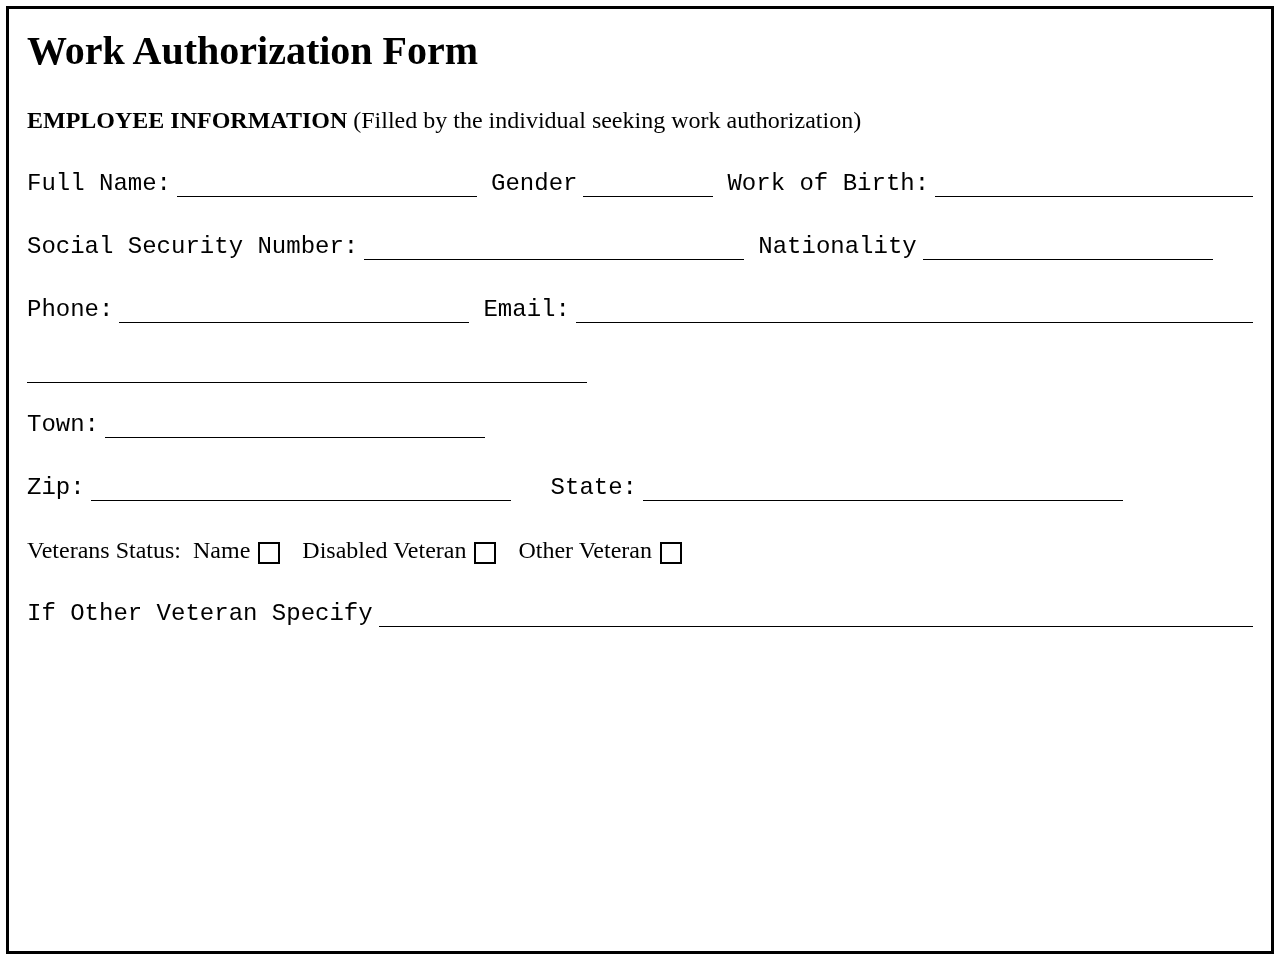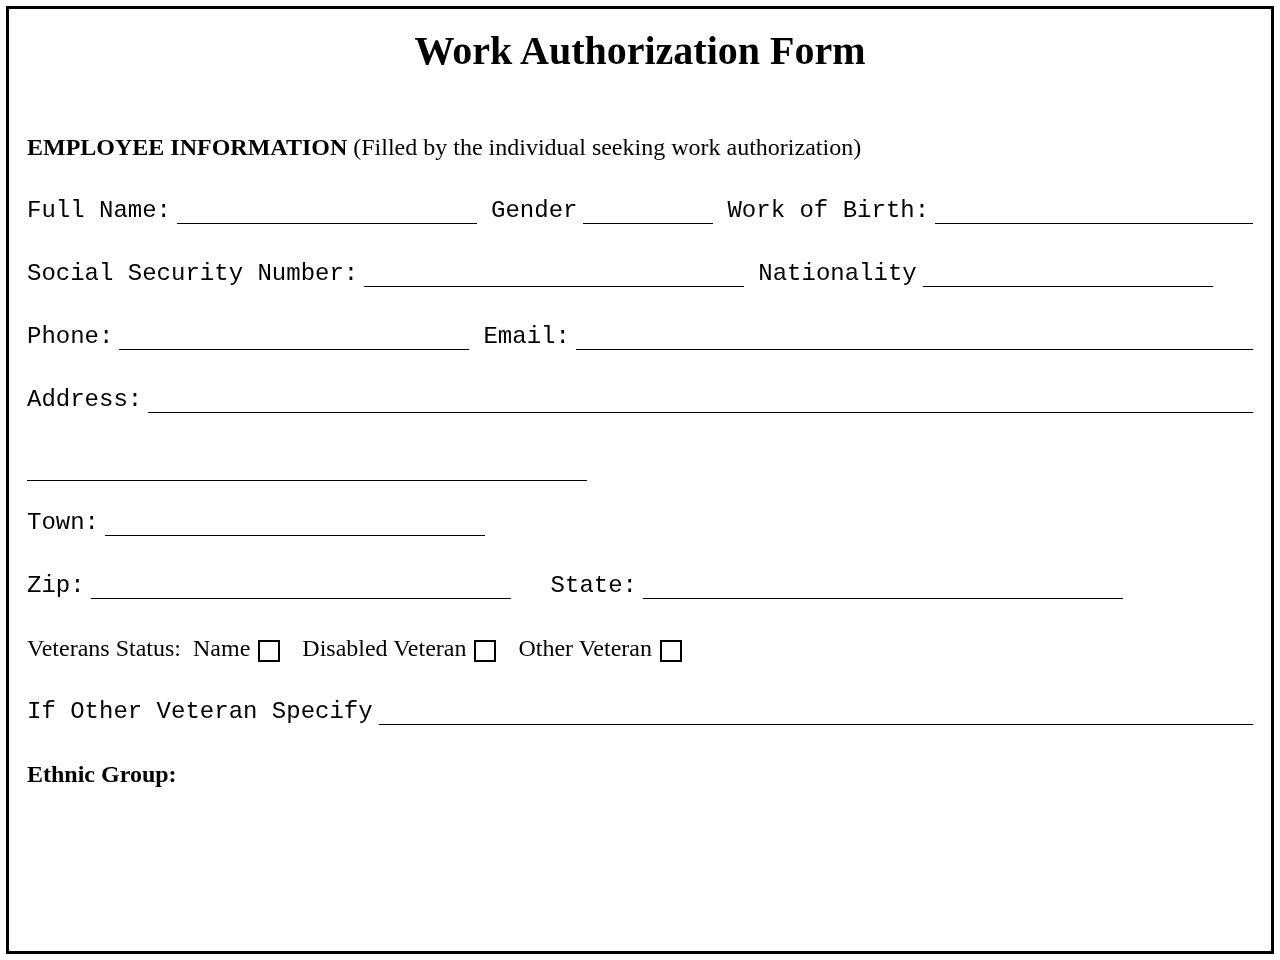--- a/index.html
+++ b/index.html
@@ -18,25 +18,25 @@
     }
     .page {
       border: 3px solid #000;
       width: 100%;
       height: 100%;
       padding: 18px 18px 18px 18px;
       position: relative;
       overflow: hidden;
     }
     h1.title {
-      text-align: center;
+      text-align: left;
       font-size: 40px;
       font-weight: bold;
       margin-top: 0px;
-      margin-bottom: 60px;
+      margin-bottom: 33px;
     }
     .section-header {
       margin-bottom: 36px;
     }
     .section-header .sh-bold {
       font-weight: bold;
     }
     .row {
       display: flex;
       align-items: flex-end;
@@ -115,24 +115,20 @@
   </div>
 
   <div class="row">
     <span class="label">Phone:</span>
     <span class="line" style="flex-basis:350px; flex-grow:0;"></span>
     <span class="gap"></span>
     <span class="label">Email:</span>
     <span class="line"></span>
   </div>
 
-  <div class="row" style="margin-bottom:44px;">
-    <span class="label">Address:</span>
-    <span class="line"></span>
-  </div>
 
   <div class="address2-row">
     <div class="address2-line"></div>
   </div>
 
   <div class="row">
     <span class="label">Town:</span>
     <span class="line" style="flex-basis:380px; flex-grow:0;"></span>
     <span style="flex:1;"></span>
   </div>
@@ -155,15 +151,14 @@
     <span class="checkbox"></span>
     <span>Other Veteran</span>
     <span class="checkbox"></span>
   </div>
 
   <div class="row">
     <span class="label">If Other Veteran  Specify</span>
     <span class="line"></span>
   </div>
 
-  <div class="bold">Ethnic Group:</div>
 
 </div>
 
 </body></html>

